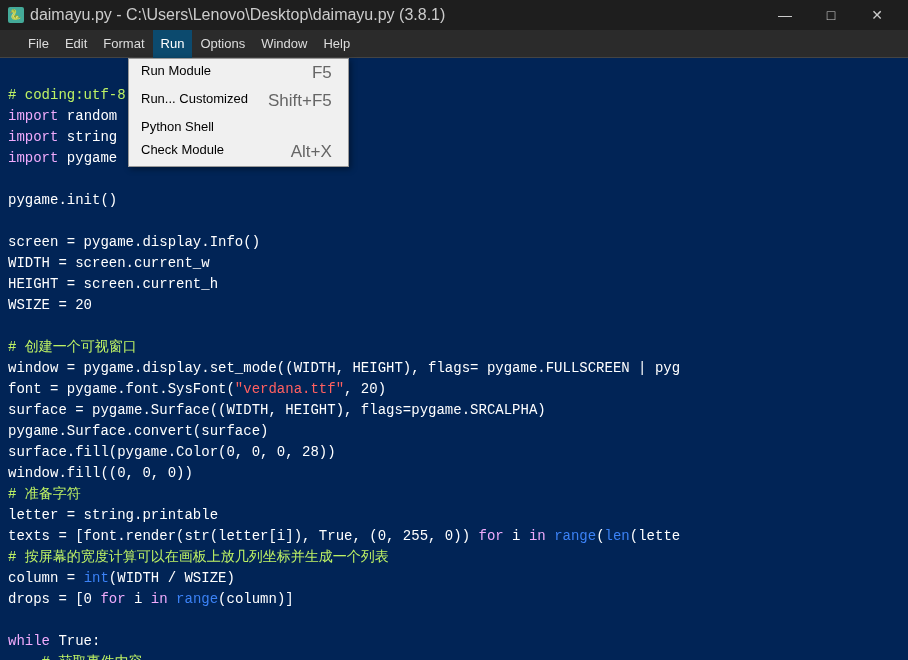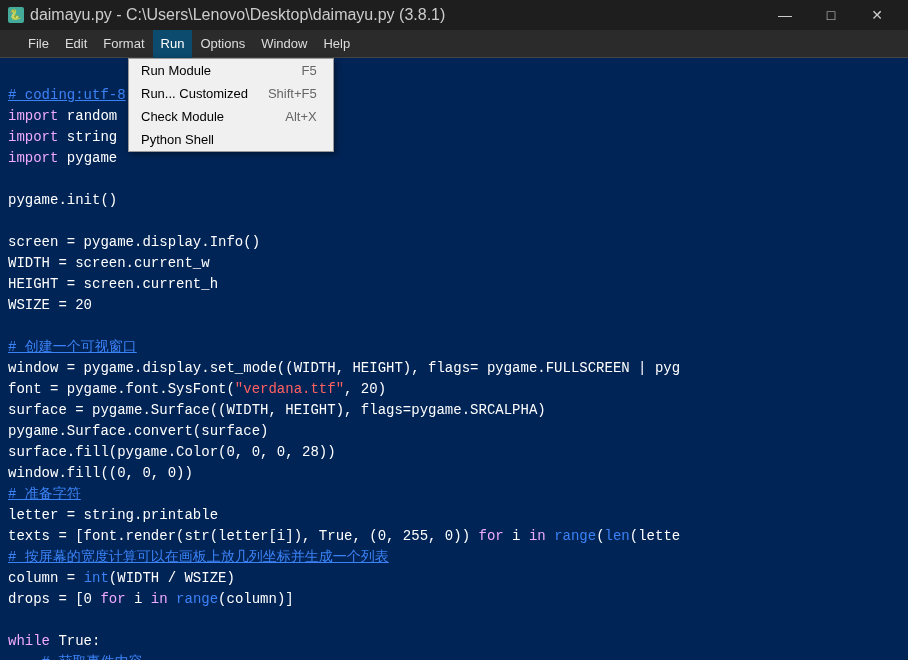--- a/index.html
+++ b/index.html
@@ -55,21 +55,21 @@
     .dropdown-item {
       display: flex;
       justify-content: space-between;
       padding: 4px 16px 4px 12px;
       font-size: 13px;
       font-family: 'Segoe UI', sans-serif;
       color: #000;
       cursor: pointer;
       white-space: nowrap;
     }
-    .dropdown-shortcut { color: #666; font-size: 13px; margin-left: 20px; }
+    .dropdown-shortcut { color: #666; font-size: 17px; margin-left: 20px; }
     
     
     #code-area {
       background: #012456;
       height: calc(660px - 30px - 28px);
       overflow-y: auto;
       overflow-x: auto;
       padding: 4px 0;
       position: relative;
     }
@@ -82,21 +82,21 @@
     }
     
     #code-area::-webkit-scrollbar { width: 12px; }
     #code-area::-webkit-scrollbar-track { background: #1a3a5c; }
     #code-area::-webkit-scrollbar-thumb { background: #4a6a8a; }
     
     
     .c-white { color: #ffffff; }
     .c-keyword { color: #f0abfc; }
     .c-string { color: #ff6060; }
-    .c-comment { color: #3b82f6; text-decoration: underline; }
+    .c-comment { color: #bef264; }
     .c-magenta { color: #3b82f6; }
   </style>
 </head>
 <body>
 
 <div id="titlebar">
   <div id="titlebar-left">
     <div id="titlebar-icon">🐍</div>
     <span id="titlebar-title">daimayu.py - C:\Users\Lenovo\Desktop\daimayu.py (3.8.1)</span>
   </div>
@@ -120,26 +120,26 @@
 <div id="run-dropdown">
   <div class="dropdown-item">
     <span>Run Module</span>
     <span class="dropdown-shortcut">F5</span>
   </div>
   <div class="dropdown-item">
     <span>Run... Customized</span>
     <span class="dropdown-shortcut">Shift+F5</span>
   </div>
   <div class="dropdown-item">
+    <span>Python Shell</span>
+    <span class="dropdown-shortcut"></span>
+  </div>
+  <div class="dropdown-item">
     <span>Check Module</span>
     <span class="dropdown-shortcut">Alt+X</span>
-  </div>
-  <div class="dropdown-item">
-    <span>Python Shell</span>
-    <span class="dropdown-shortcut"></span>
   </div>
 </div>
 
 <div id="code-area">
   <div id="code-content">
 <span class="c-comment"># coding:utf-8</span>
 <span class="c-keyword">import</span><span class="c-white"> random</span>
 <span class="c-keyword">import</span><span class="c-white"> string</span>
 <span class="c-keyword">import</span><span class="c-white"> pygame</span>
 

